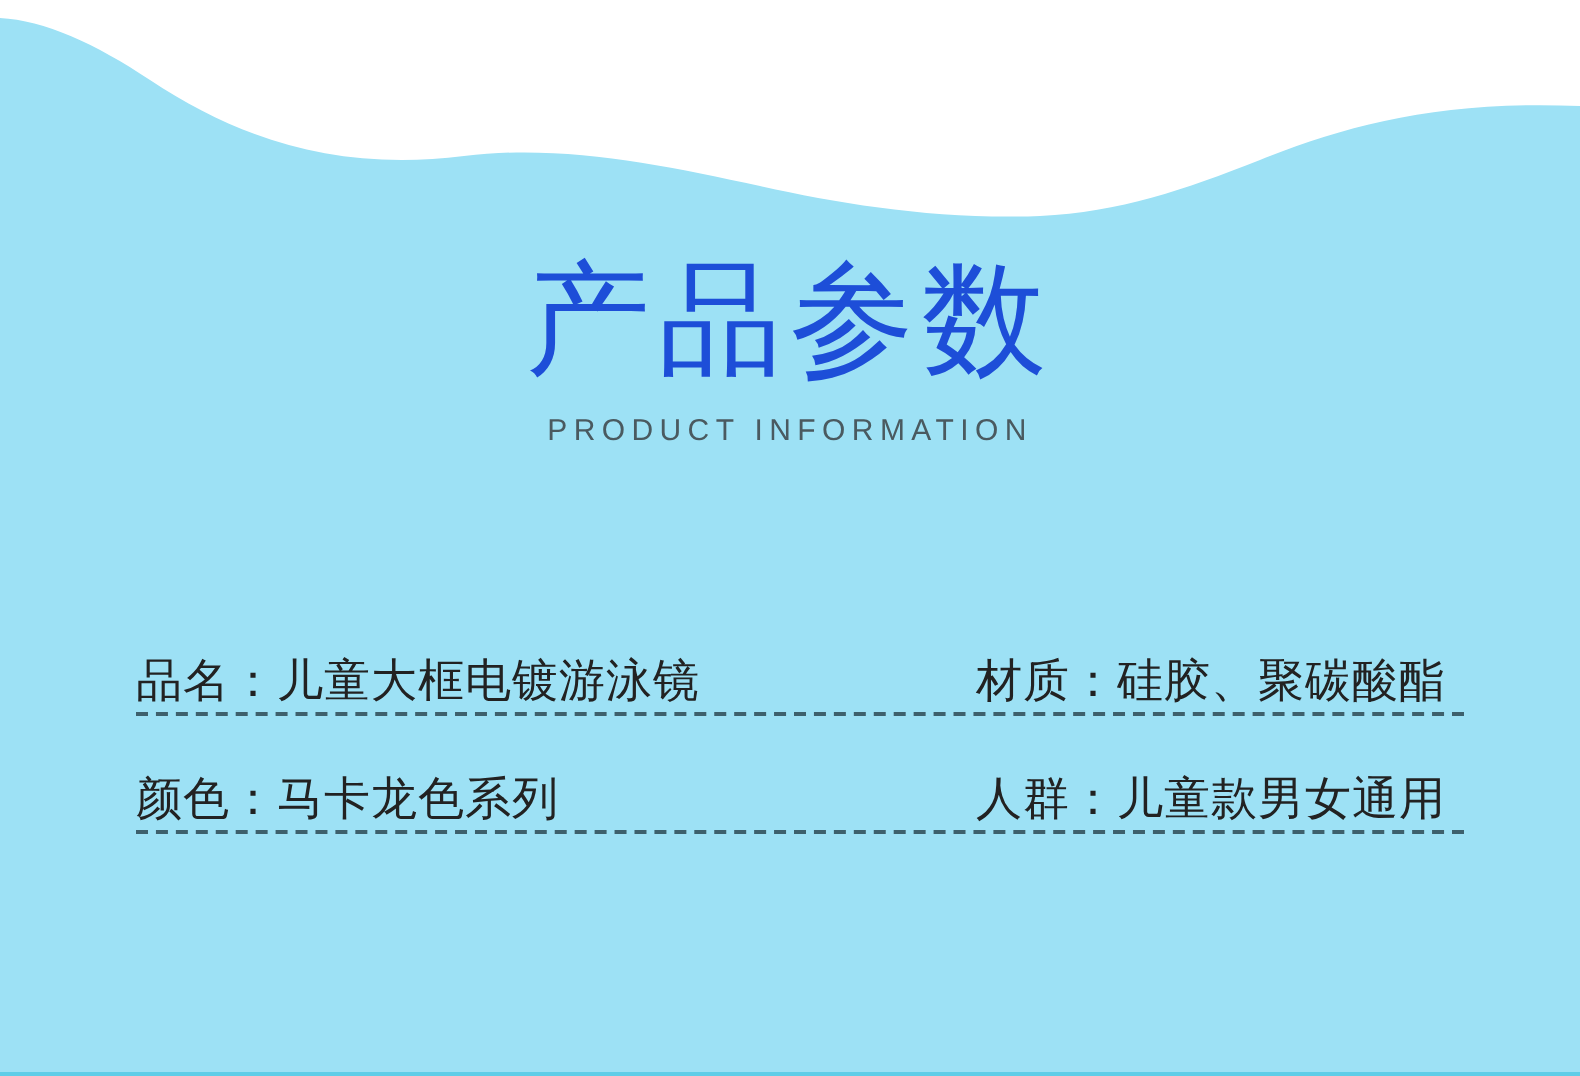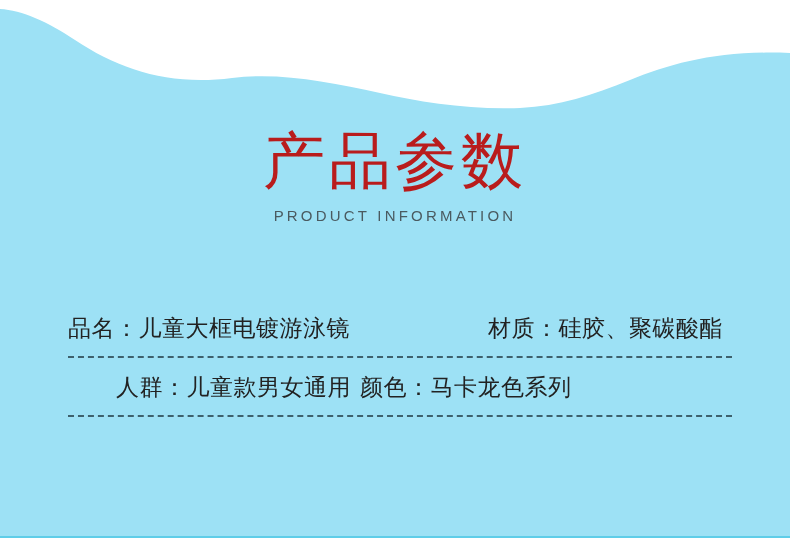--- a/index.html
+++ b/index.html
@@ -40,21 +40,21 @@
     left: 0;
     top: 128px;
     width: 790px;
     text-align: center;
     z-index: 3;
   }
   #title {
     font-size: 62px;
     line-height: 1.05;
     letter-spacing: 4px;
-    color: #b91c1c;
+    color: #1d4ed8;
     font-weight: 400;
     white-space: nowrap;
   }
   #subtitle {
     margin-top: 14px;
     font-size: 15px;
     letter-spacing: 3.2px;
     color: #4a5a60;
     font-weight: 400;
     white-space: nowrap;
@@ -64,21 +64,21 @@
   #specs {
     position: absolute;
     left: 0;
     top: 300px;
     width: 790px;
     z-index: 3;
   }
   .spec-row {
     position: relative;
     display: flex;
-    align-items: center;
+    align-items: flex-end;
     height: 56px;
     padding: 0 58px 0 68px;
     box-sizing: border-box;
   }
   .spec-cell {
     font-size: 23px;
     color: #222222;
     white-space: nowrap;
     letter-spacing: 0.5px;
   }
@@ -129,22 +129,22 @@
   <div id="specs">
 
     <div class="spec-row">
       <div class="spec-cell left">品名：儿童大框电镀游泳镜</div>
       <div class="spec-cell right">材质：硅胶、聚碳酸酯</div>
     </div>
 
     <div class="divider"></div>
 
     <div class="spec-row">
+      <div class="spec-cell left">颜色：马卡龙色系列</div>
       <div class="spec-cell right">人群：儿童款男女通用</div>
-      <div class="spec-cell left">颜色：马卡龙色系列</div>
     </div>
 
     <div class="divider"></div>
 
   </div>
 
   <div id="bottom-strip"></div>
 
 </div>
 

